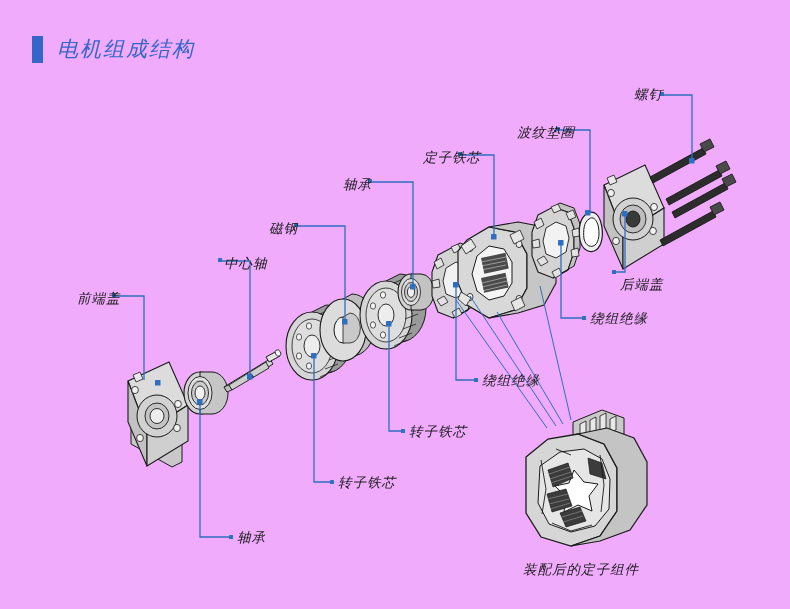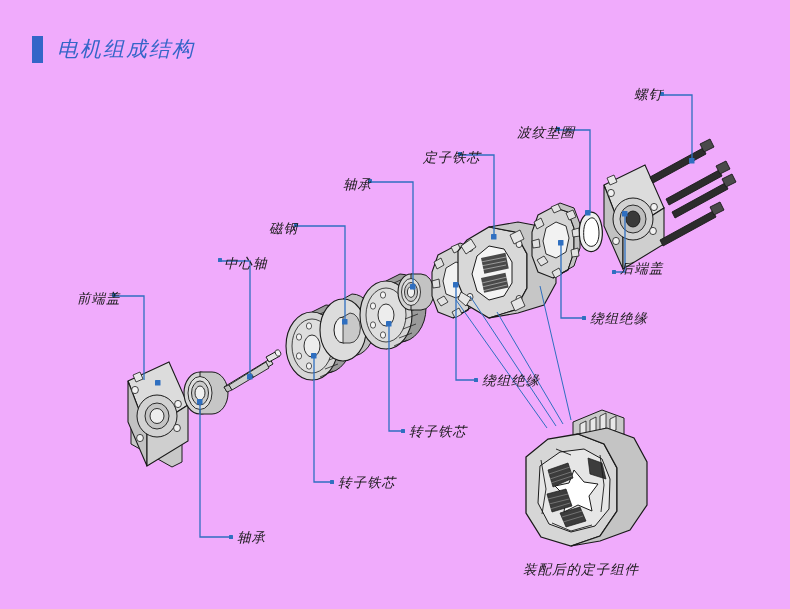--- a/index.html
+++ b/index.html
@@ -394,21 +394,21 @@
     </g>
   </svg>
 
   <div class="lbl" style="left:77px; top:290px;">前端盖</div>
   <div class="lbl" style="left:189px; top:255px;margin-left:35px;">中心轴</div>
   <div class="lbl" style="left:269px; top:220px;text-align:center;">磁钢</div>
   <div class="lbl" style="left:343px; top:176px;">轴承</div>
   <div class="lbl" style="left:423px; top:149px;">定子铁芯</div>
   <div class="lbl" style="left:517px; top:124px;">波纹垫圈</div>
   <div class="lbl" style="left:634px; top:86px;">螺钉</div>
-  <div class="lbl" style="left:620px; top:260px;">后端盖</div>
+  <div class="lbl" style="left:620px; top:276px;">后端盖</div>
   <div class="lbl" style="left:590px; top:310px;">绕组绝缘</div>
   <div class="lbl" style="left:482px; top:372px;">绕组绝缘</div>
   <div class="lbl" style="left:409px; top:423px;">转子铁芯</div>
   <div class="lbl" style="left:338px; top:474px;">转子铁芯</div>
   <div class="lbl" style="left:237px; top:529px;">轴承</div>
 
   <div class="caption" style="left:523px; top:561px;text-align:right;">装配后的定子组件</div>
 
 </div>
 

